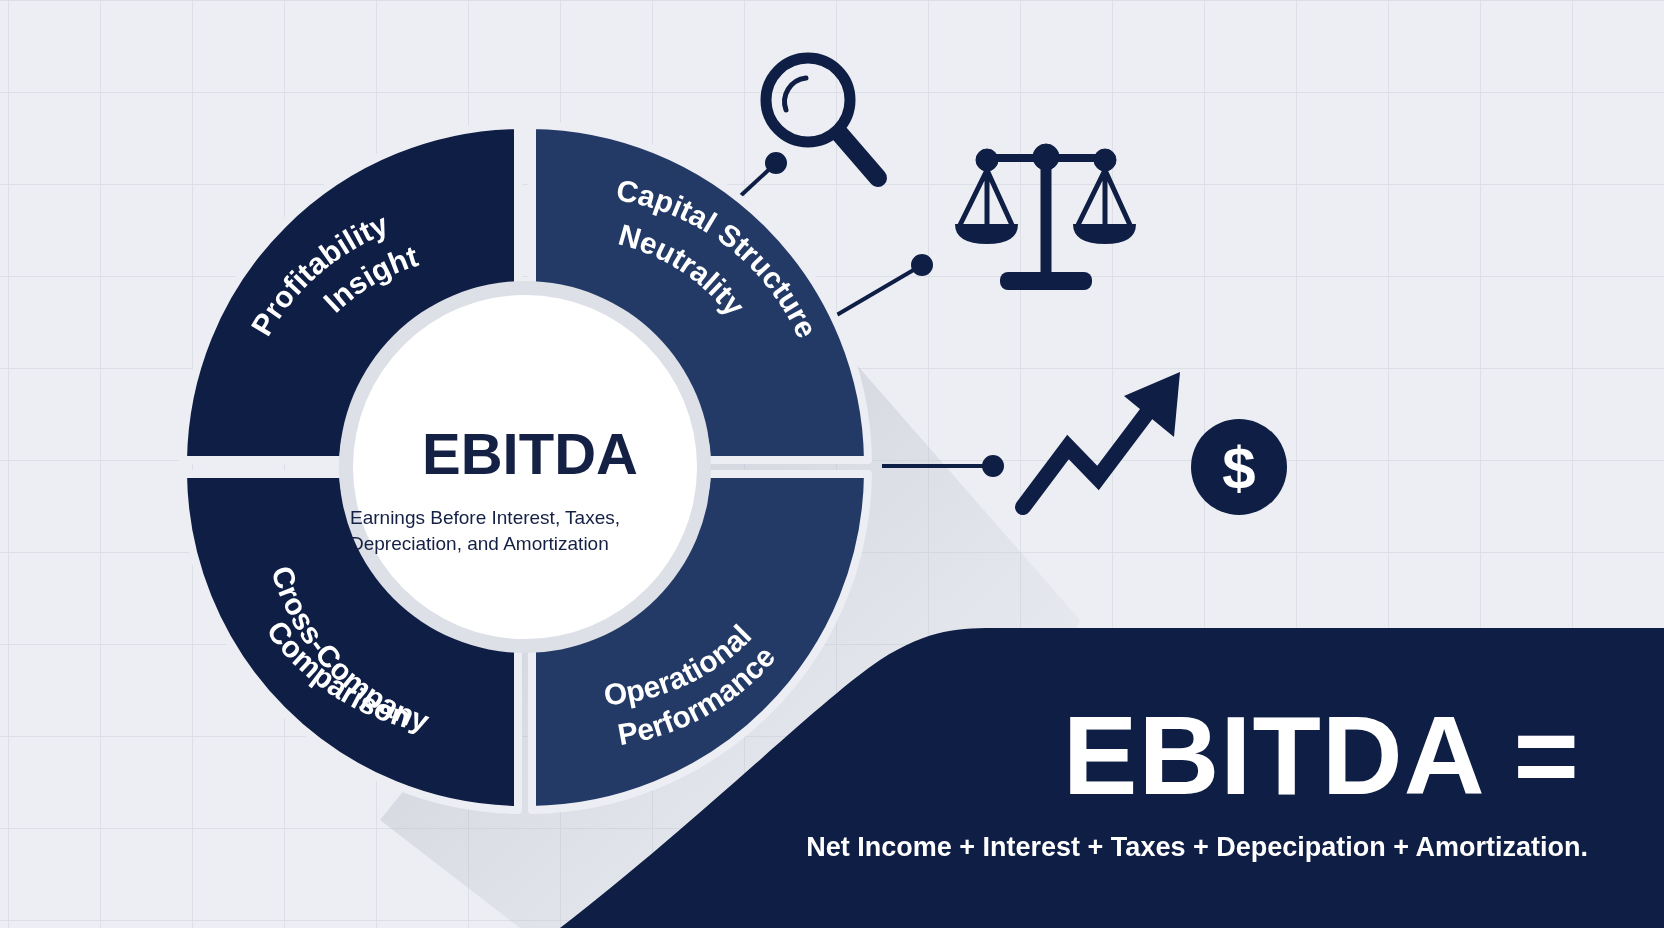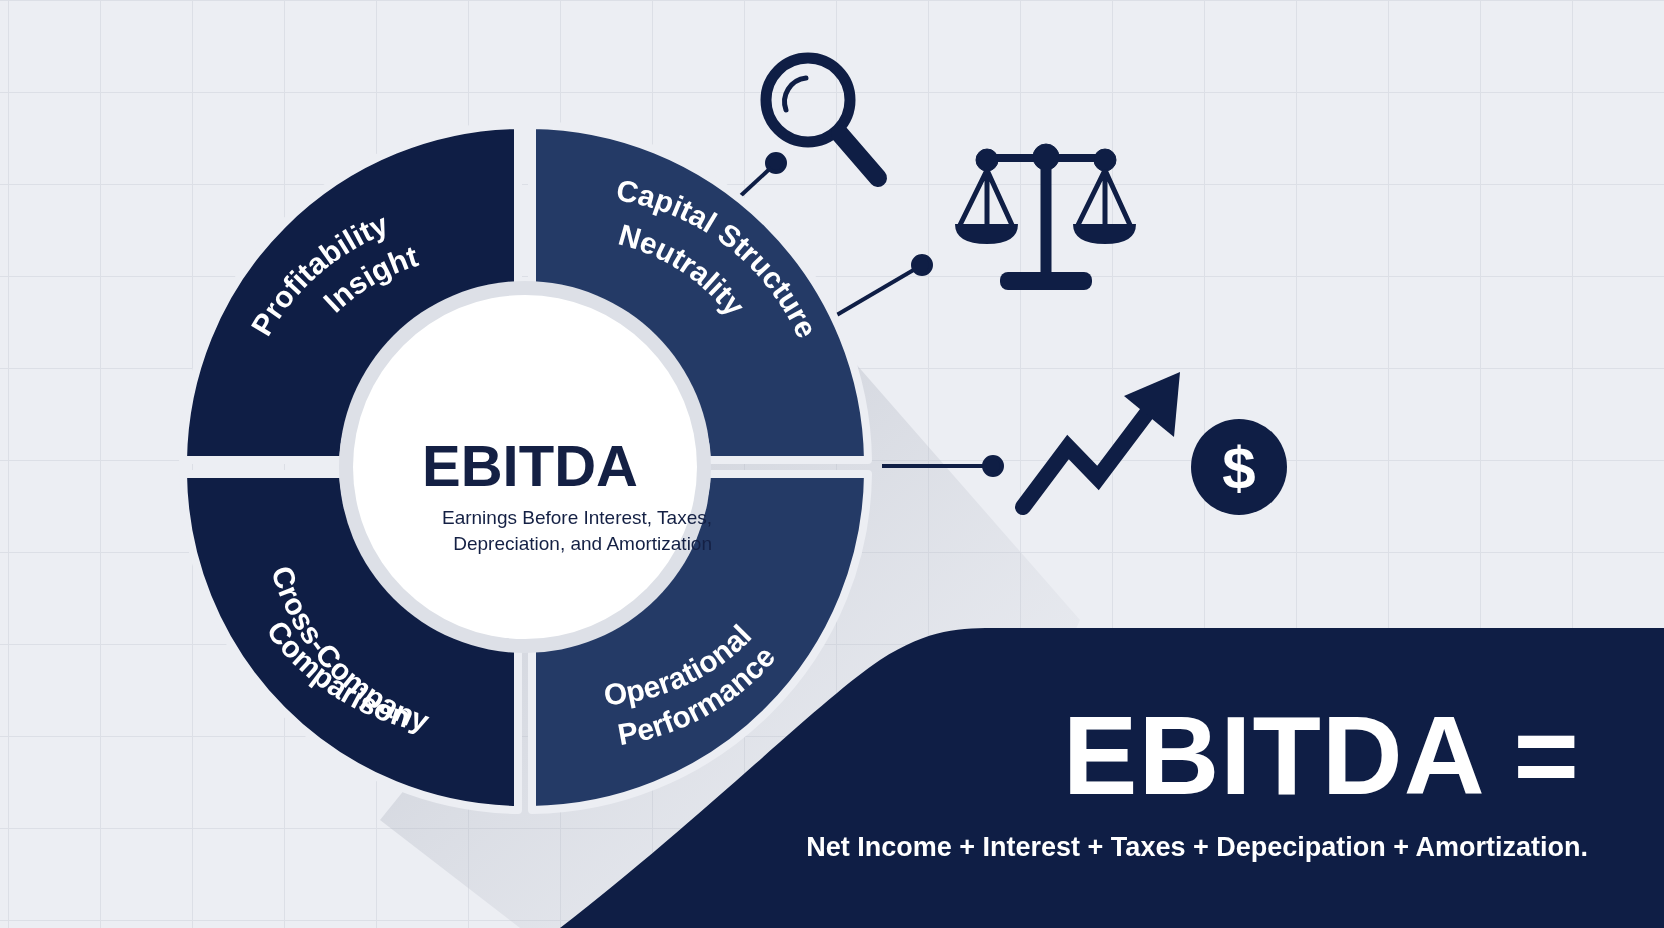--- a/index.html
+++ b/index.html
@@ -22,24 +22,23 @@
   }
   .formula-text {
     position: absolute; right: 76px; top: 832px;
     color: #ffffff; font-weight: 700; font-size: 27px;
     font-family: "Liberation Sans", sans-serif; white-space: nowrap;
   }
   .center-title {
     position: absolute; left: 360px; top: 425px; width: 340px; text-align: center;
     color: #142044; font-weight: 700; font-size: 58px; line-height: 1;
     font-family: "Liberation Sans", sans-serif;
-    margin-top: 12px;
   }
   .center-sub {
-    position: absolute; left: 392px; top: 505px; width: 320px; text-align: right;
+    position: absolute; left: 350px; top: 505px; width: 320px; text-align: left;
     color: #142044; font-size: 19px; line-height: 26px;
     font-family: "Liberation Sans", sans-serif;
   }
 </style>
 </head>
 <body>
 
 <svg id="stage" width="1664" height="928" viewBox="0 0 1664 928" xmlns="http://www.w3.org/2000/svg">
   <defs>
     <linearGradient id="shadowGrad" x1="0" y1="0" x2="1" y2="1">

